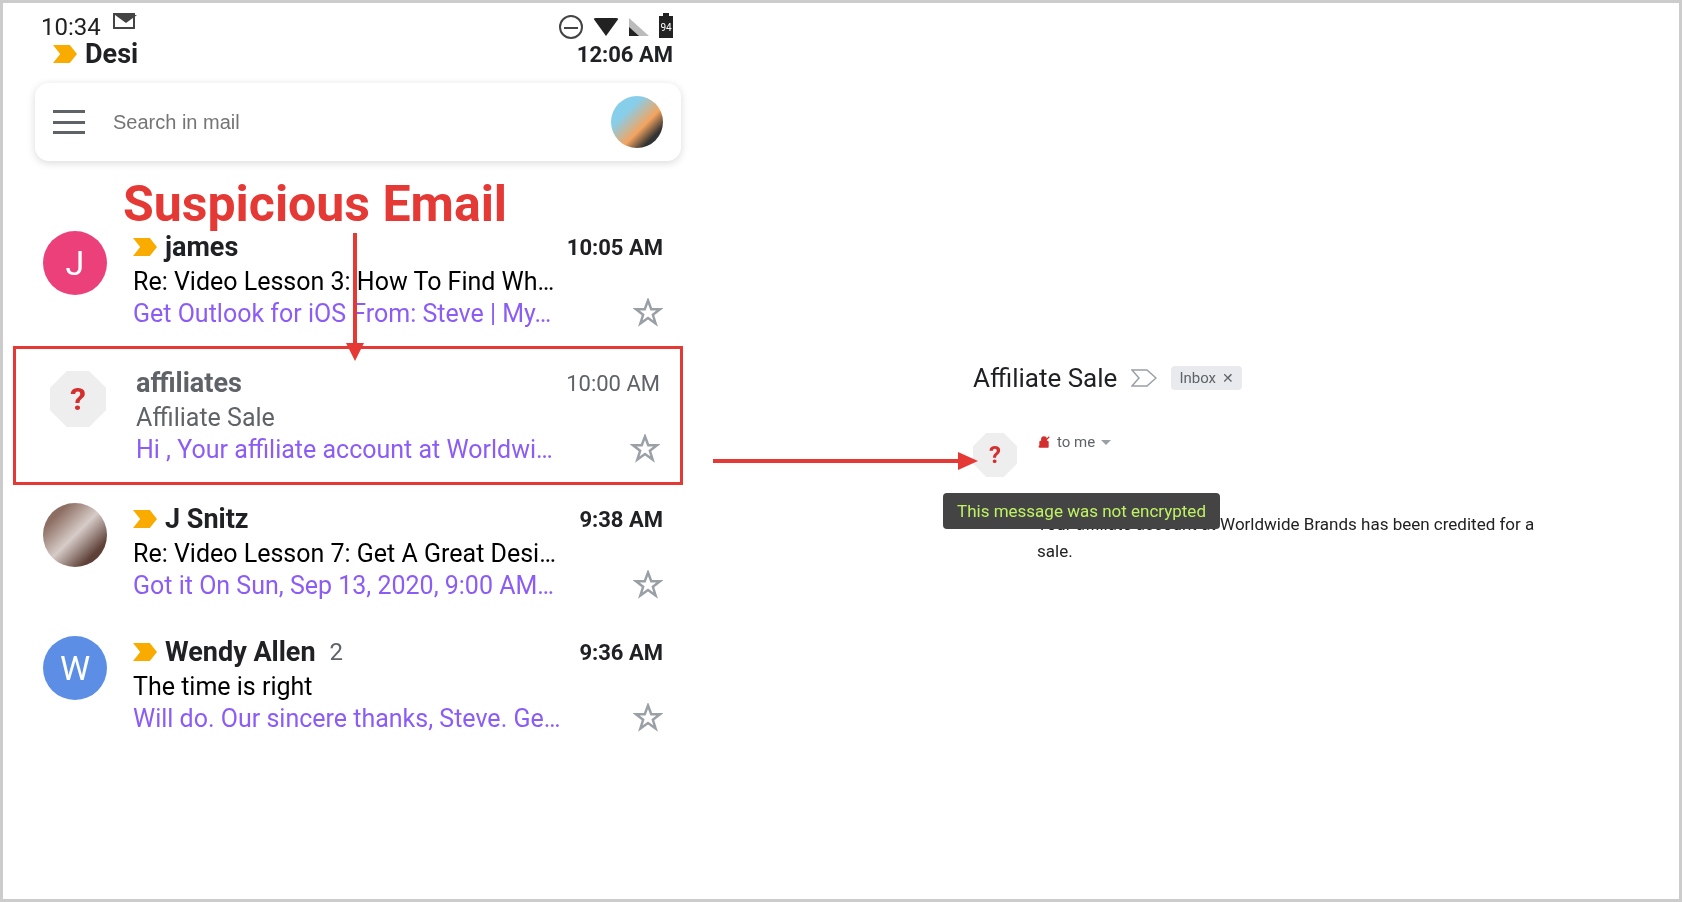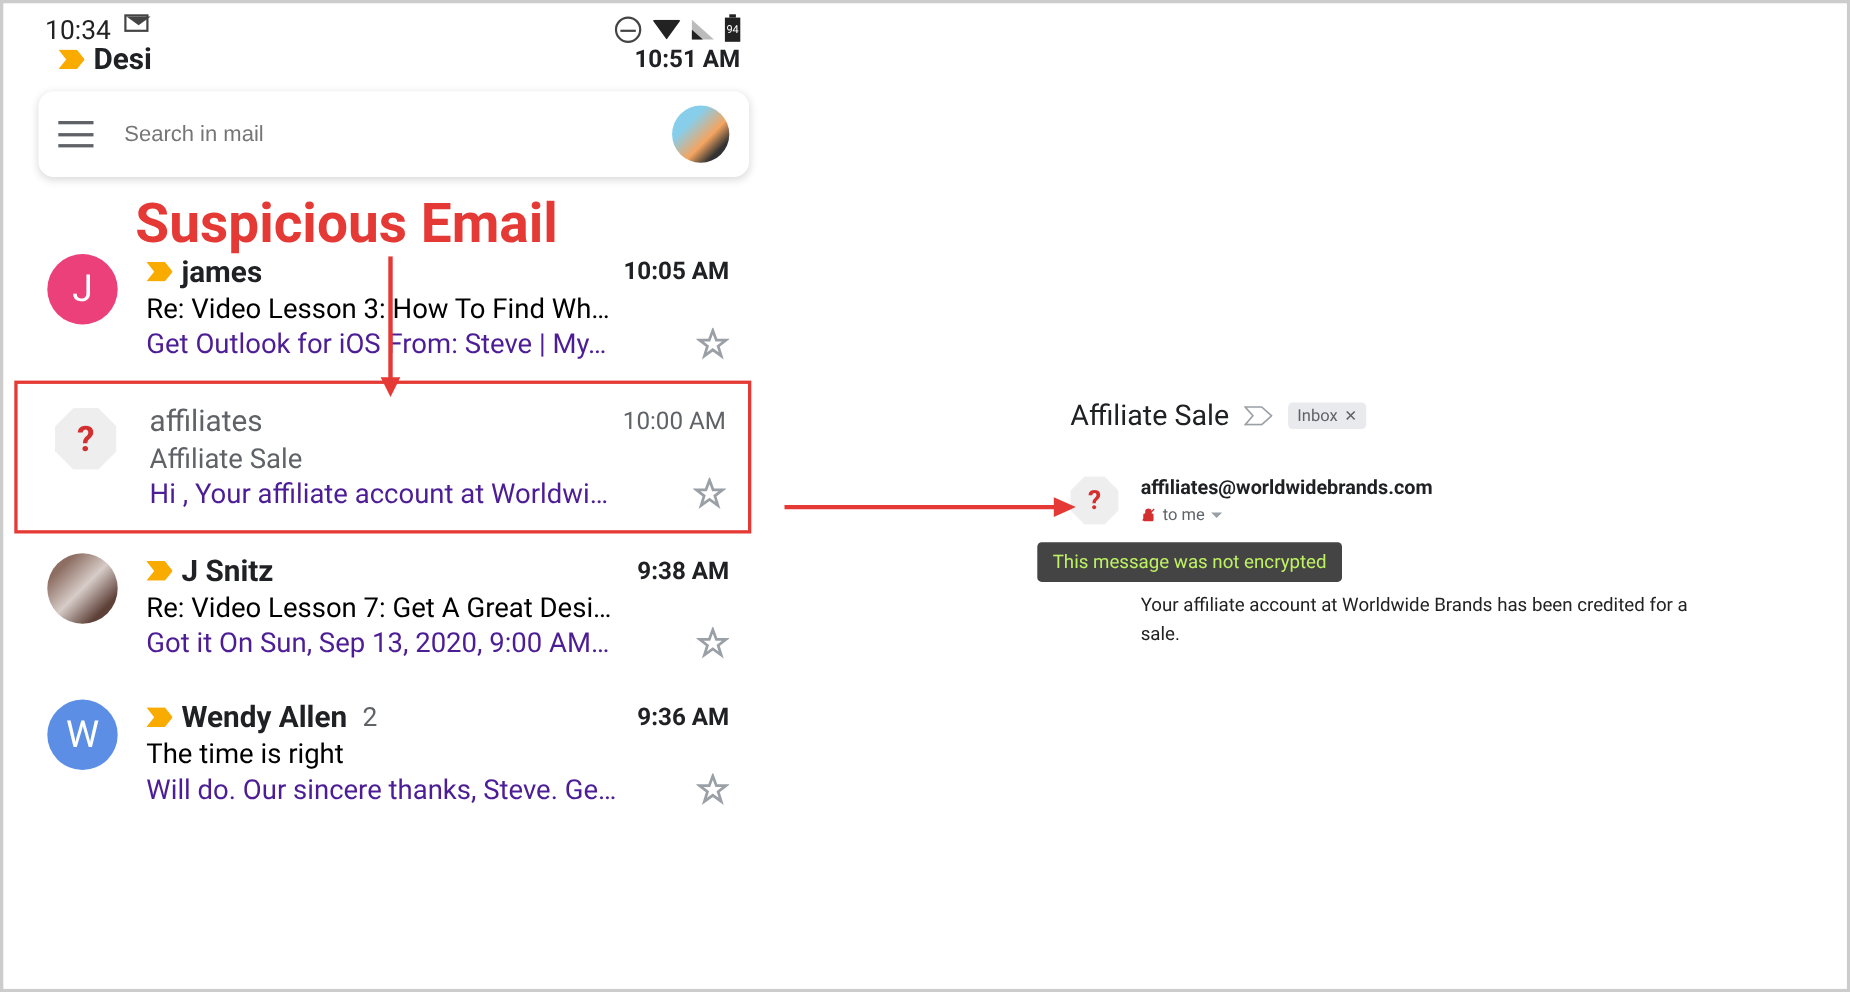--- a/index.html
+++ b/index.html
@@ -197,21 +197,21 @@
       height: 18px;
       background: #f9ab00;
       clip-path: polygon(0 0, 70% 0, 100% 50%, 70% 100%, 0 100%, 30% 50%);
     }
     .sender-name {
       font-size: 27px;
       font-weight: 700;
       color: #202124;
     }
     .sender-name.read {
-      font-weight: 400;
+      font-weight: 700;
       color: #5f6368;
     }
     .thread-count {
       font-size: 24px;
       color: #5f6368;
       margin-left: 6px;
     }
     .email-time {
       font-size: 22px;
       font-weight: 700;
@@ -234,21 +234,21 @@
       font-weight: 400;
       color: #5f6368;
     }
     .email-snippet-row {
       display: flex;
       justify-content: space-between;
       align-items: center;
     }
     .email-snippet {
       font-size: 25px;
-      color: #4c1d95;
+      color: #8b5cf6;
       white-space: nowrap;
       overflow: hidden;
       text-overflow: ellipsis;
       flex: 1;
       margin-right: 10px;
     }
     .star-icon {
       width: 30px;
       height: 30px;
       flex-shrink: 0;
@@ -432,21 +432,21 @@
         <span class="signal-icon"></span>
         <span class="battery-icon">94</span>
       </div>
     </div>
 
     <div class="partial-email">
       <div class="sender-row">
         <span class="important-marker"></span>
         <span class="sender-name">Desi</span>
       </div>
-      <span class="email-time">10:51 AM</span>
+      <span class="email-time">12:06 AM</span>
     </div>
 
     <div class="search-bar">
       <div class="hamburger">
         <span></span>
           <span></span>
           <span></span>
       </div>
       <input class="search-input" placeholder="Search in mail" style="">
       <div class="avatar-small"></div>
@@ -559,21 +559,20 @@
         </svg>
       <span class="inbox-chip">
         <span>Inbox</span>
         <span class="inbox-chip-x">✕</span>
       </span>
     </div>
 
     <div class="detail-sender-row">
       <div class="detail-avatar-question">?</div>
       <div class="detail-sender-info">
-        <div class="detail-sender-email">affiliates@worldwidebrands.com</div>
         <div class="detail-to-row">
           <svg width="14" height="14" viewBox="0 0 24 24">
               <path fill="#d32f2f" d="M12 2a5 5 0 00-5 5v3H6a2 2 0 00-2 2v8a2 2 0 002 2h12a2 2 0 002-2v-8a2 2 0 00-2-2h-1V7a5 5 0 00-5-5z"></path>
               <line x1="3" y1="21" x2="21" y2="3" stroke="#d32f2f" stroke-width="2"></line>
             </svg>
           <span>to me</span>
           <span class="chevron-down"></span>
         </div>
         <div class="detail-body">Your affiliate account  at Worldwide Brands has been credited for a sale.</div>
       </div>

